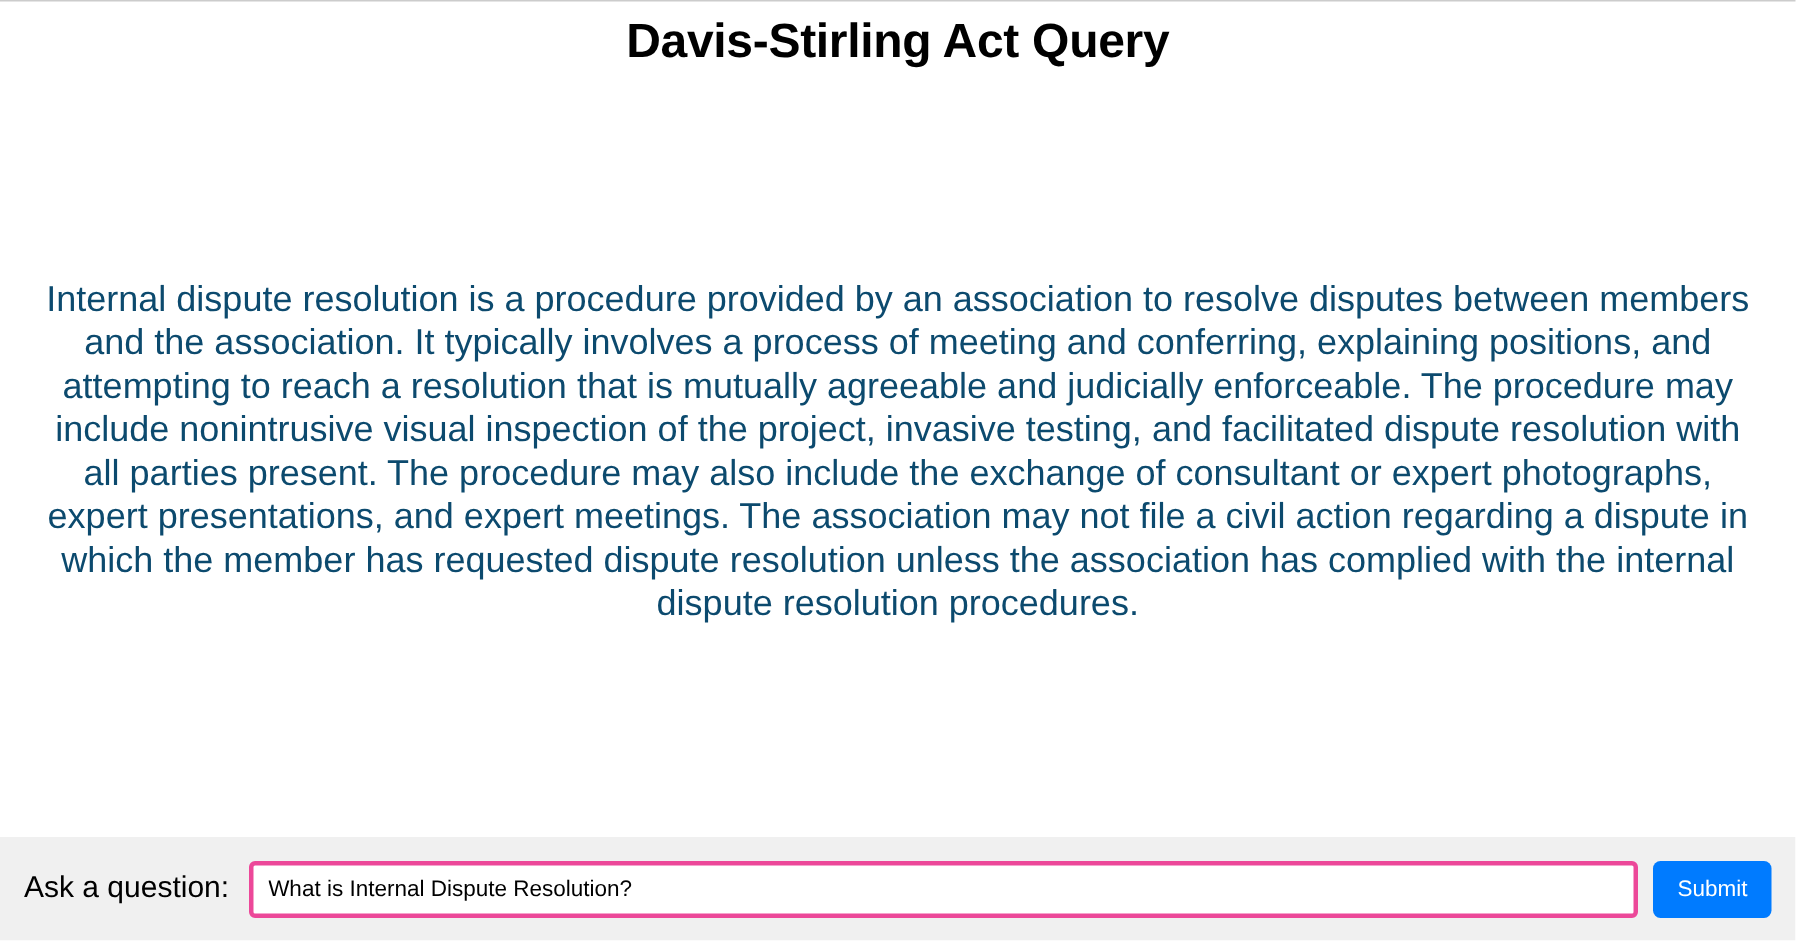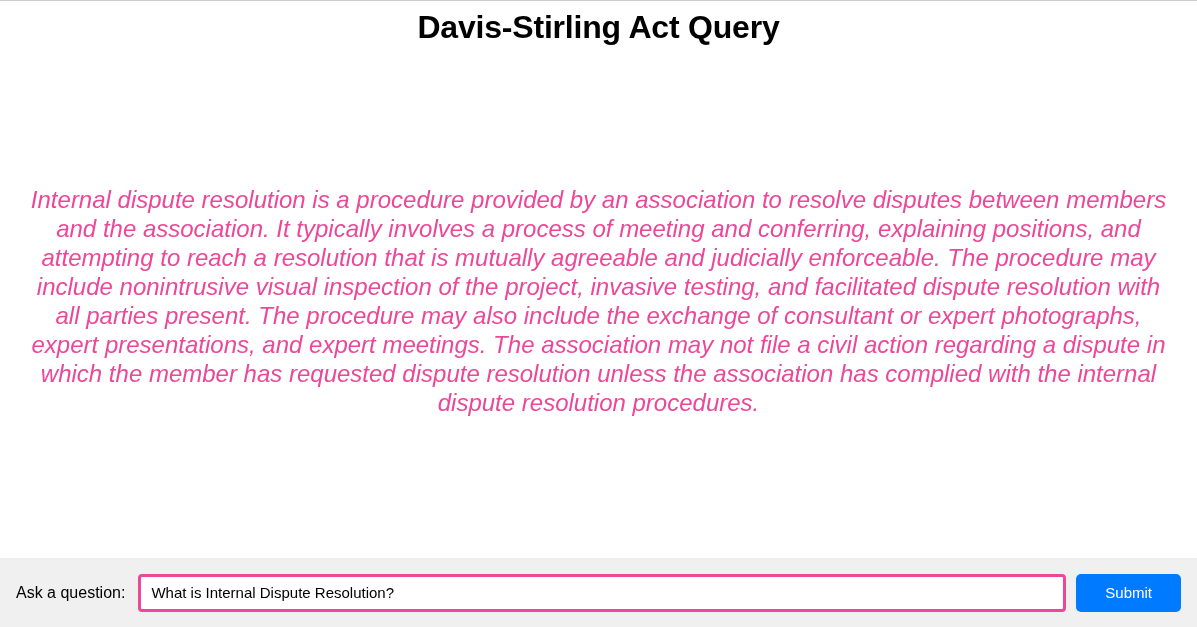--- a/index.html
+++ b/index.html
@@ -40,33 +40,32 @@
     justify-content: center;
     padding: 0 30px;
     min-height: 0;
   }
   .answer-text {
     margin: 0;
     width: 100%;
     text-align: center;
     font-size: 24px;
     line-height: 29px;
-    color: #ec4899;
-    font-style: italic;
+    color: #0c4a6e;
   }
   .query-bar {
     flex: 0 0 auto;
     height: 69px;
     background: #f0f0f0;
     display: flex;
     align-items: center;
     padding: 0 16px;
   }
   .query-label {
-    font-size: 16px;
+    font-size: 20px;
     color: #000000;
     white-space: nowrap;
     margin-right: 13px;
   }
   .query-input {
     flex: 1 1 auto;
     height: 38px;
     font-family: "Liberation Sans", sans-serif;
     font-size: 15px;
     color: #000000;
@@ -74,21 +73,21 @@
     border: 3px solid #ec4899;
     border-radius: 4px;
     padding: 0 10px;
     outline: none;
     min-width: 0;
   }
   .submit-button {
     flex: 0 0 auto;
     margin-left: 10px;
     height: 38px;
-    padding: 0 29px;
+    padding: 0 16px;
     font-family: "Liberation Sans", sans-serif;
     font-size: 15px;
     color: #ffffff;
     background: #007bff;
     border: none;
     border-radius: 5px;
     cursor: pointer;
   }
 </style>
 </head>

